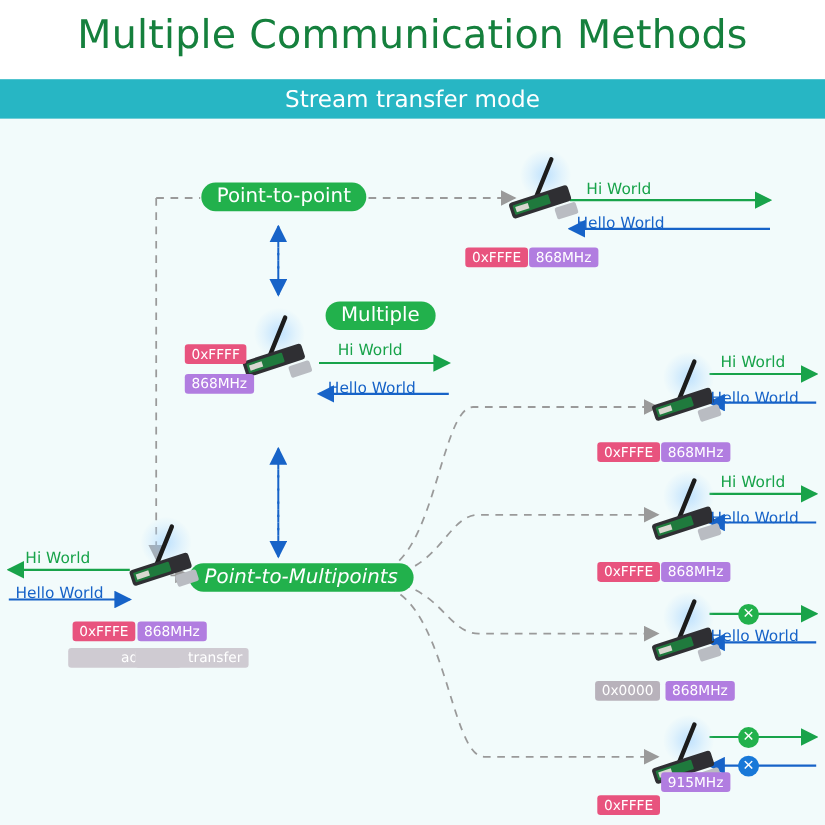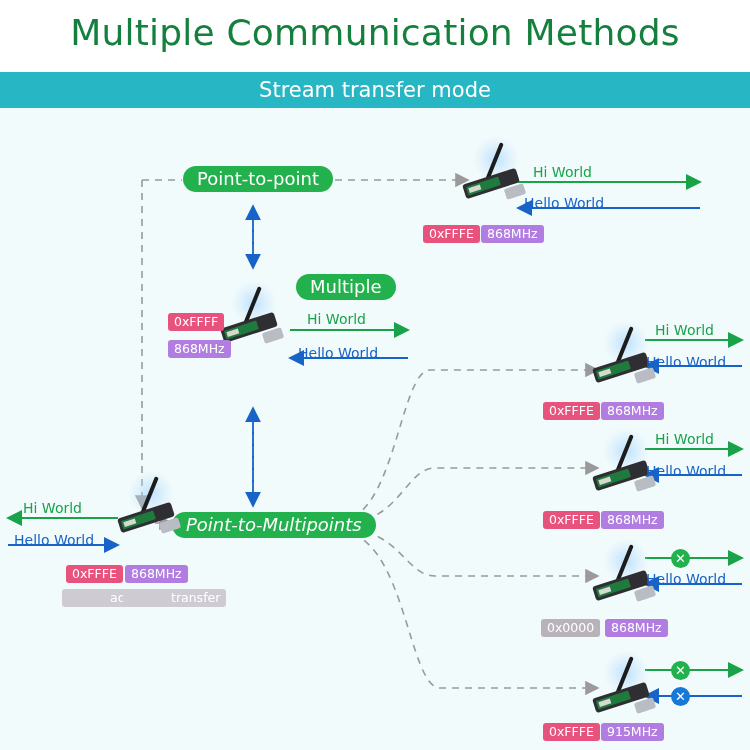--- a/index.html
+++ b/index.html
@@ -360,16 +360,16 @@
       <div class="glow"></div>
       <div class="ant"></div>
       <div class="body">
           <div class="pcb"></div>
         </div>
       <div class="usb"></div>
     </div>
     <div class="blocked green" style="left:671px; top:553px;">✕</div>
     <div class="blocked blue" style="left:671px; top:579px;">✕</div>
     <div class="tag addr" style="left:543px; top:615px;">0xFFFE</div>
-    <div class="tag freq" style="left:601px; top:615px;">915MHz</div>
+    <div class="tag freq" style="left:601px; top:594px;">915MHz</div>
 
   </div>
 </div>
 
 </body></html>

